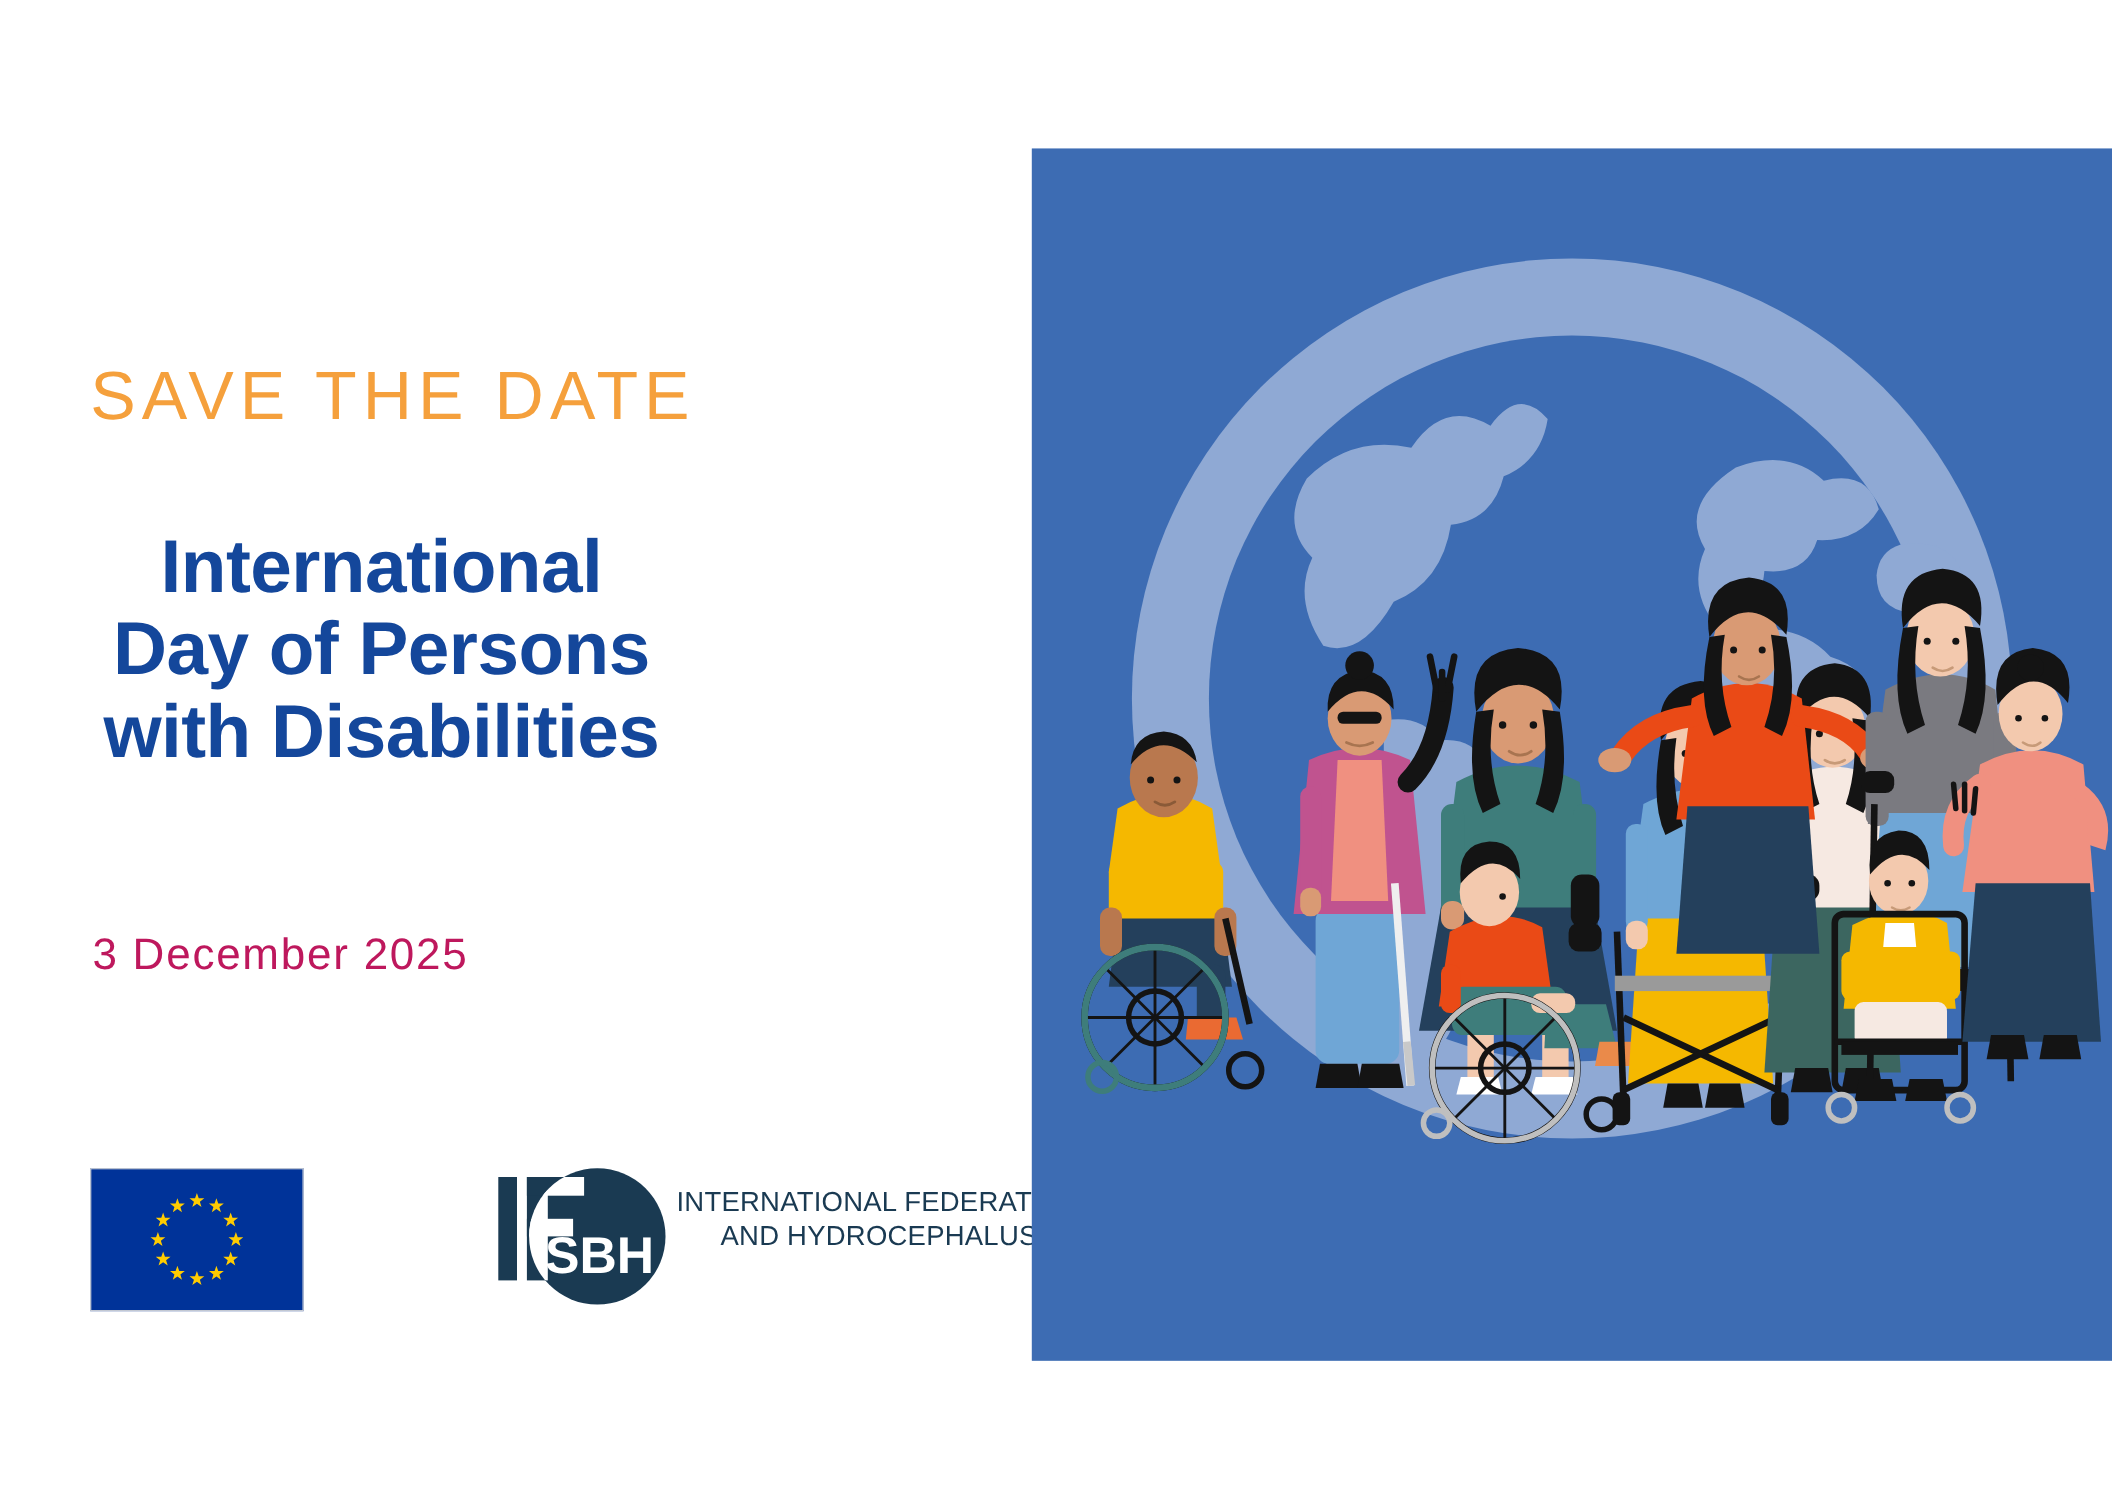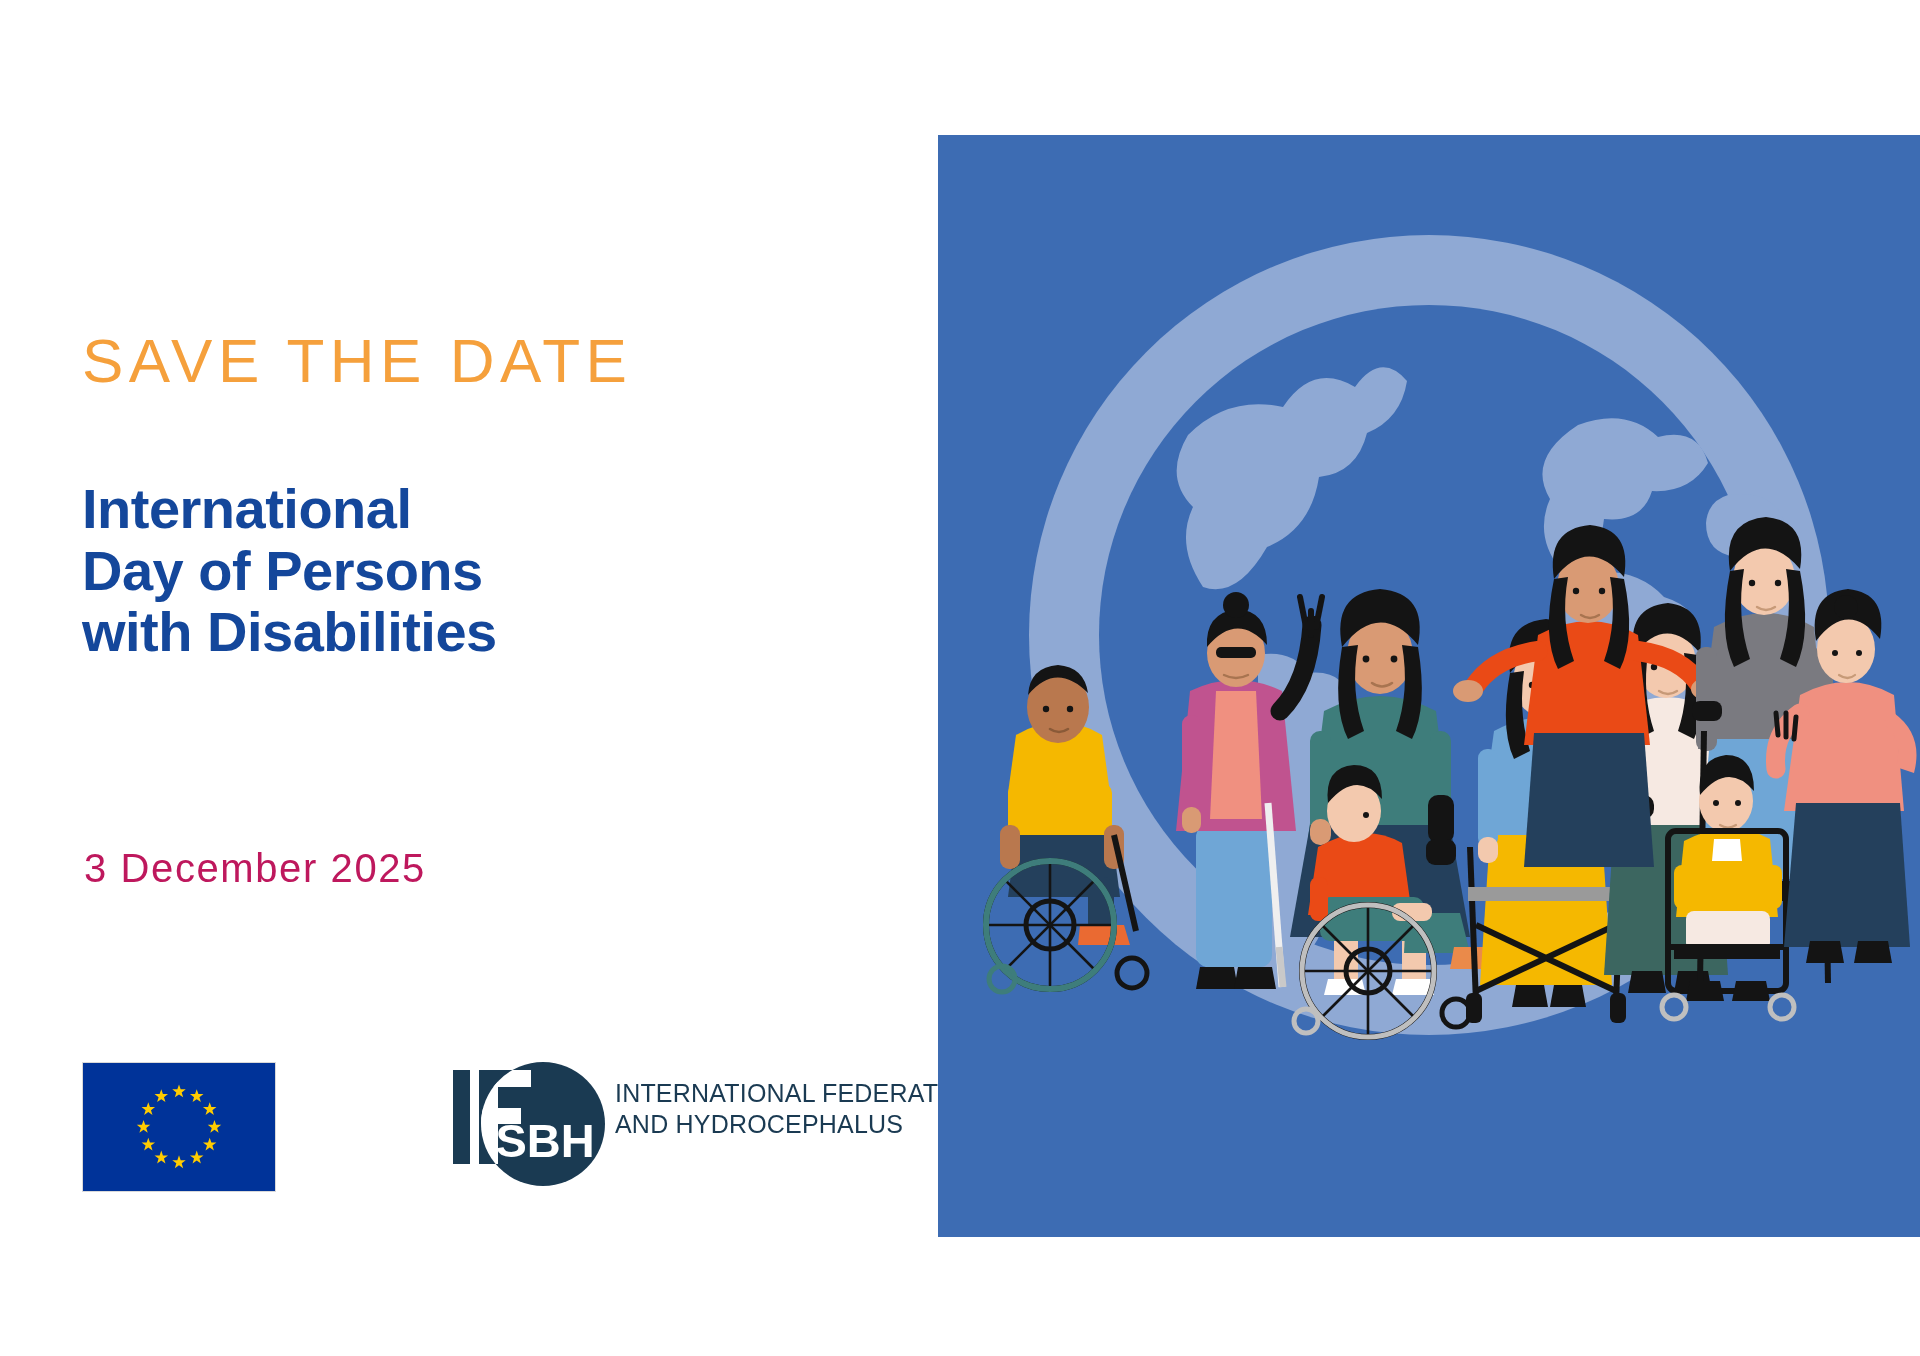--- a/index.html
+++ b/index.html
@@ -3,41 +3,41 @@
 <meta charset="utf-8">
 <style>
   html,body{margin:0;padding:0;}
   body{
     width:1920px;height:1356px;
     background:#ffffff;
     font-family:"Liberation Sans",sans-serif;
     overflow:hidden;
     position:relative;
   }
-  .poster{position:absolute;inset:0;background:#ffffff;}
+  .poster{position:absolute;inset:0;background:#ffffff;text-align:center;}
 
   
   .left{
     position:absolute;
     left:82px; top:0; width:820px; height:1356px;
   }
   .eyebrow{
     position:absolute;
     left:0; top:330px;
     font-size:62px;
     font-weight:400;
     letter-spacing:5.5px;
     color:#F5A03C;
     line-height:1;
     white-space:nowrap;
   }
   .headline{
     position:absolute;
-    left:0; top:478px;
-    font-size:56px;
+    left:12px; top:478px;
+    font-size:68px;
     font-weight:700;
     color:#14479B;
     line-height:1.10;
     letter-spacing:-0.5px;
   }
   .headline span{display:block;}
   .date{
     position:absolute;
     left:2px; top:848px;
     font-size:40px;

